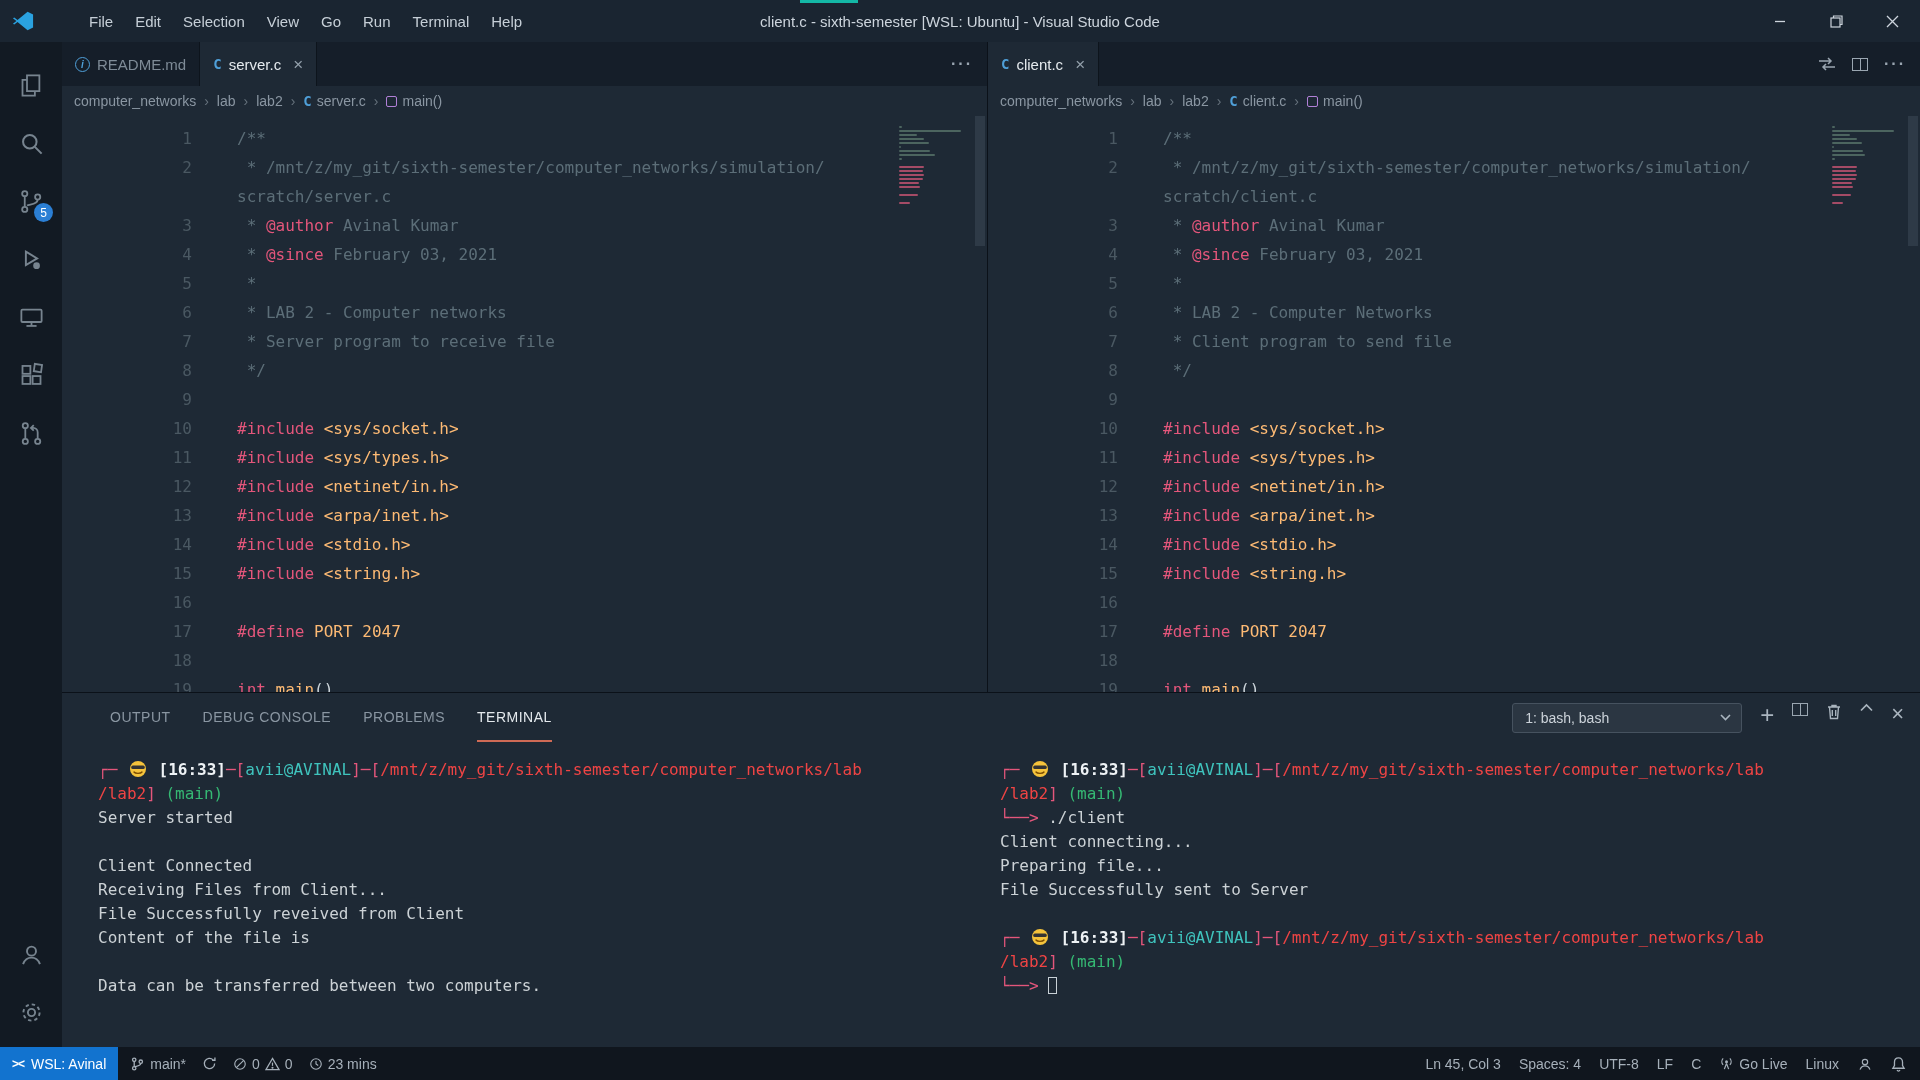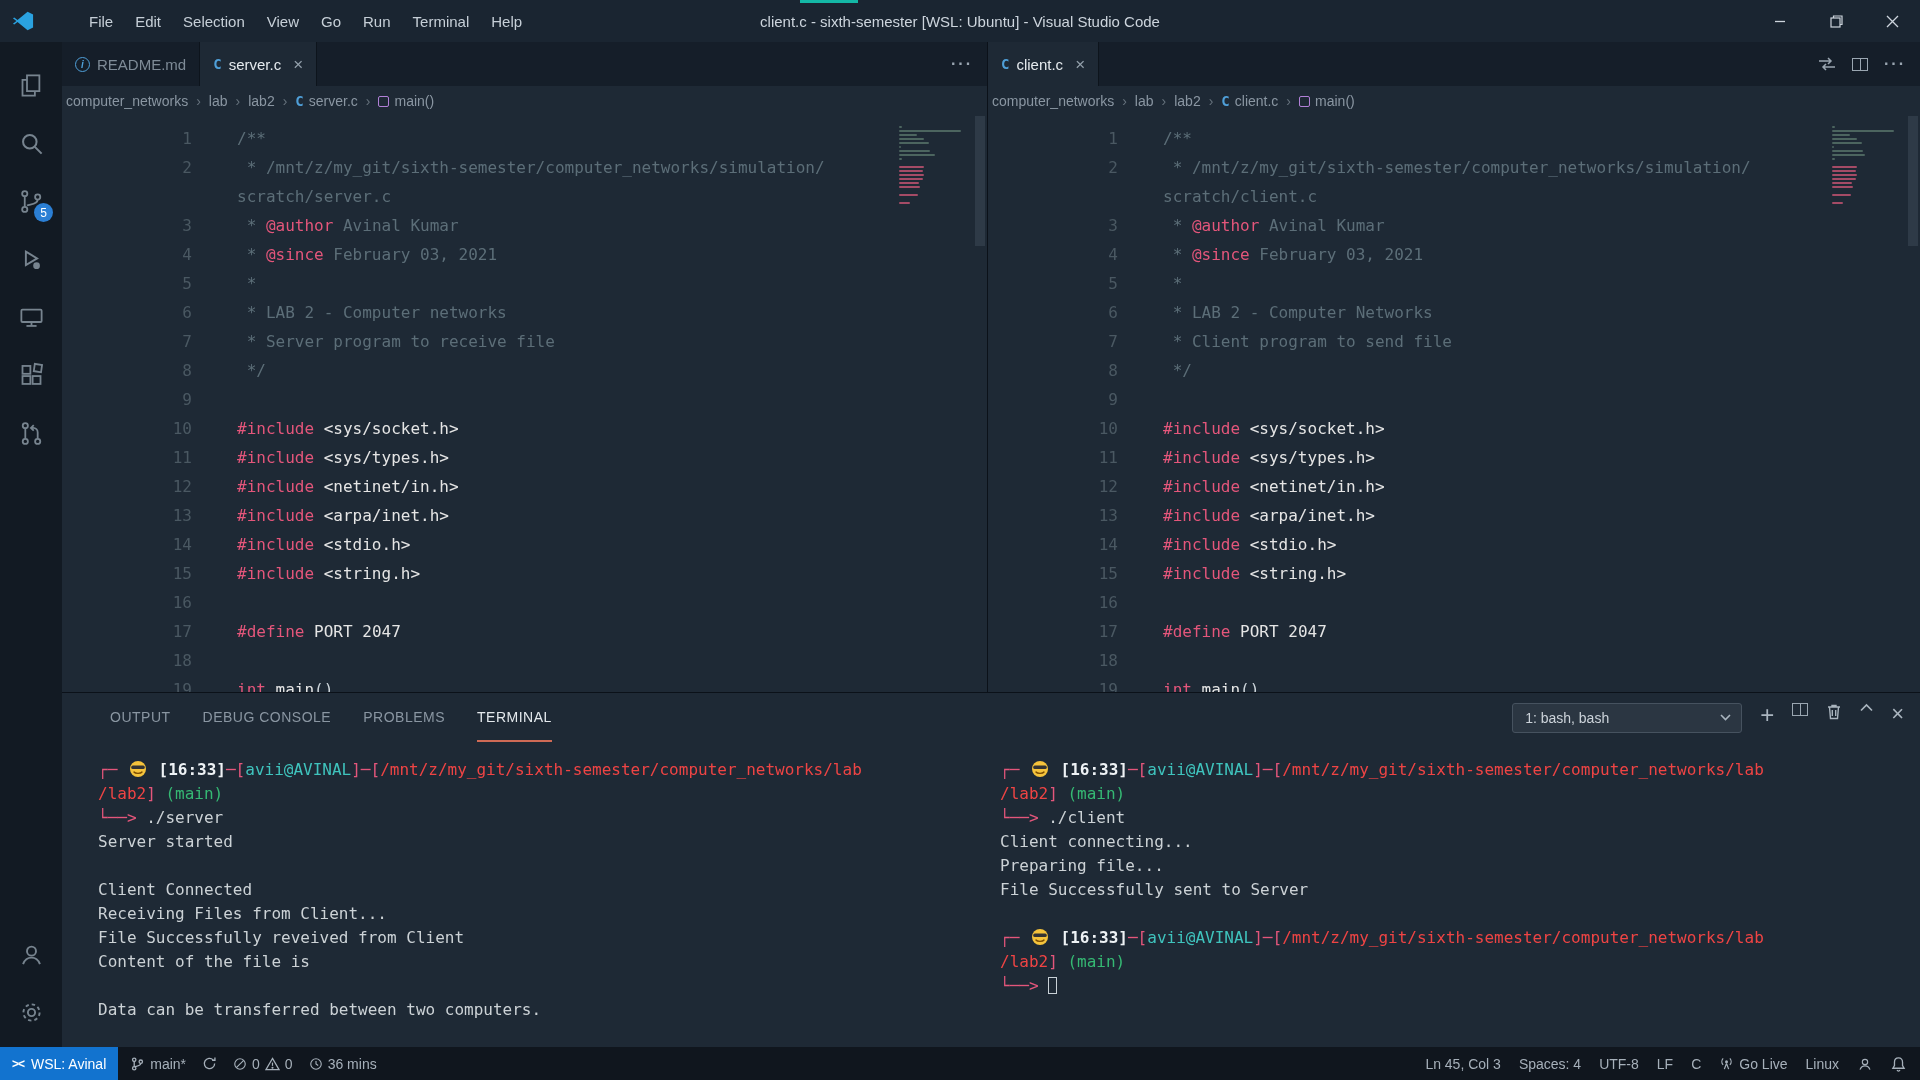--- a/index.html
+++ b/index.html
@@ -36,33 +36,33 @@
   .tab .close{margin-left:12px;color:#93a0ab;font-size:17px;line-height:1}
   .tab .tab-icon{margin-right:7px}
   .c-icon{color:#4f9fd8;font-weight:bold;font-size:14px;font-family:"DejaVu Sans Mono",monospace}
   .info-icon{width:15px;height:15px;border:1.6px solid #4f9fd8;border-radius:50%;color:#4f9fd8;font-size:10px;font-style:italic;font-weight:bold;display:inline-flex;align-items:center;justify-content:center}
   .tab-actions{margin-left:auto;display:flex;align-items:center;gap:16px;padding-right:14px;color:#9aa6b1;font-size:18px}
   .ellipsis-glyph{letter-spacing:2px;font-weight:bold;font-size:16px}
   .split-glyph{width:16px;height:13px;border:1.5px solid #9aa6b1;position:relative}
   .split-glyph::after{content:"";position:absolute;left:6.5px;top:0;bottom:0;width:1.5px;background:#9aa6b1}
 
   
-  .breadcrumbs{height:30px;display:flex;align-items:center;padding-left:4px;gap:8px;font-size:14px;color:#8a96a2;white-space:nowrap}
+  .breadcrumbs{height:30px;display:flex;align-items:center;padding-left:12px;gap:8px;font-size:14px;color:#8a96a2;white-space:nowrap}
   .crumb{display:flex;align-items:center;gap:5px}
   .crumb-sep{color:#66727d}
   .sym-icon{width:11px;height:11px;border:1.6px solid #b180d7;border-radius:2px;display:inline-block}
 
   
   .code{position:relative;flex:1;overflow:hidden;padding-top:8px;font-family:"DejaVu Sans Mono",monospace;font-size:16px}
   .code-row{height:29px;line-height:29px;display:flex;white-space:pre}
   .ln{width:130px;text-align:right;color:#4a5862;flex:none}
   .lt{padding-left:45px}
   .sg-c{color:#5c6e78}
   .sg-k{color:#e4567b}
-  .sg-b{color:#e5e5e5}
+  .sg-b{color:#fdba74}
   .sg-w{color:#ccd4da}
 
   
   .minimap{position:absolute;top:10px;right:18px;width:70px}
   .mini-row{height:3px;margin-bottom:1px;display:flex}
   .mini-bar{height:2px;border-radius:1px}
   .mb-c{background:#4c655f}
   .mb-k{background:#a54b66}
   .vscroll{position:absolute;top:0;right:2px;width:10px;height:130px;background:rgba(90,104,118,.28)}
 
@@ -494,21 +494,20 @@
         </div>
       </div>
       <div class="panel-body">
         <div class="term">
             <div class="term-row"><span class="sg-p">┌─ </span><span class="emoji-svg"><svg width="18" height="18" viewBox="0 0 18 18">
                   <circle cx="9" cy="9" r="8" fill="#f5c33b"></circle>
                   <rect x="2.2" y="5.6" width="13.6" height="3.4" rx="1.6" fill="#333"></rect>
                   <path d="M5 12 c1.2 1.8 6.8 1.8 8 0" stroke="#7a4b00" stroke-width="1.4" fill="none" stroke-linecap="round"></path>
                 </svg></span><span class="sg-t"> </span><span class="sg-tb">[16:33]</span><span class="sg-p">─[</span><span class="sg-cy">avii@AVINAL</span><span class="sg-p">]─[</span><span class="sg-bl">/mnt/z/my_git/sixth-semester/computer_networks/lab</span></div>
             <div class="term-row"><span class="sg-bl">/lab2</span><span class="sg-p">]</span><span class="sg-t"> </span><span class="sg-g">(main)</span></div>
-            <div class="term-row"><span class="sg-p">└──&gt; </span><span class="sg-t">./server</span></div>
             <div class="term-row"><span class="sg-t">Server started</span></div>
             <div class="term-row"></div>
             <div class="term-row"><span class="sg-t">Client Connected</span></div>
             <div class="term-row"><span class="sg-t">Receiving Files from Client...</span></div>
             <div class="term-row"><span class="sg-t">File Successfully reveived from Client</span></div>
             <div class="term-row"><span class="sg-t">Content of the file is</span></div>
             <div class="term-row"></div>
             <div class="term-row"><span class="sg-t">Data can be transferred between two computers.</span></div>
           </div>
         <div class="term right">
@@ -569,21 +568,21 @@
           <line x1="8" y1="6" x2="8" y2="9.5"></line>
           <circle cx="8" cy="11.5" r="0.5"></circle>
         </svg>
       <span>0</span>
     </span>
     <span class="sb-item">
       <svg width="14" height="14" viewBox="0 0 16 16" fill="none" stroke="#a6b0ba" stroke-width="1.3">
           <circle cx="8" cy="8" r="6"></circle>
           <path d="M8 4.5 V8 l2.5 1.8"></path>
         </svg>
-      <span>36 mins</span>
+      <span>23 mins</span>
     </span>
   </div>
   <div class="sb-right">
     <span style="display:flex;align-items:center;gap:18px">
         <span class="sb-item">
           <span>Ln 45, Col 3</span>
         </span>
         <span class="sb-item">
           <span>Spaces: 4</span>
         </span>

